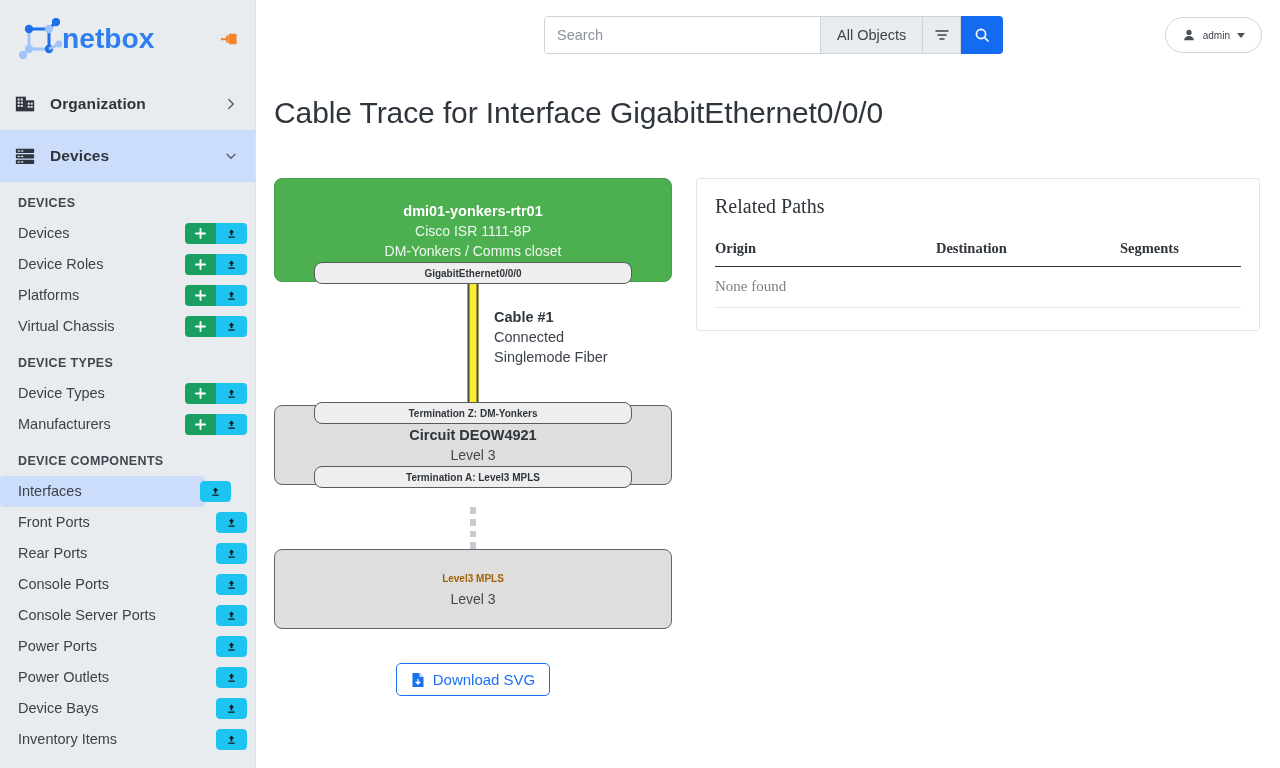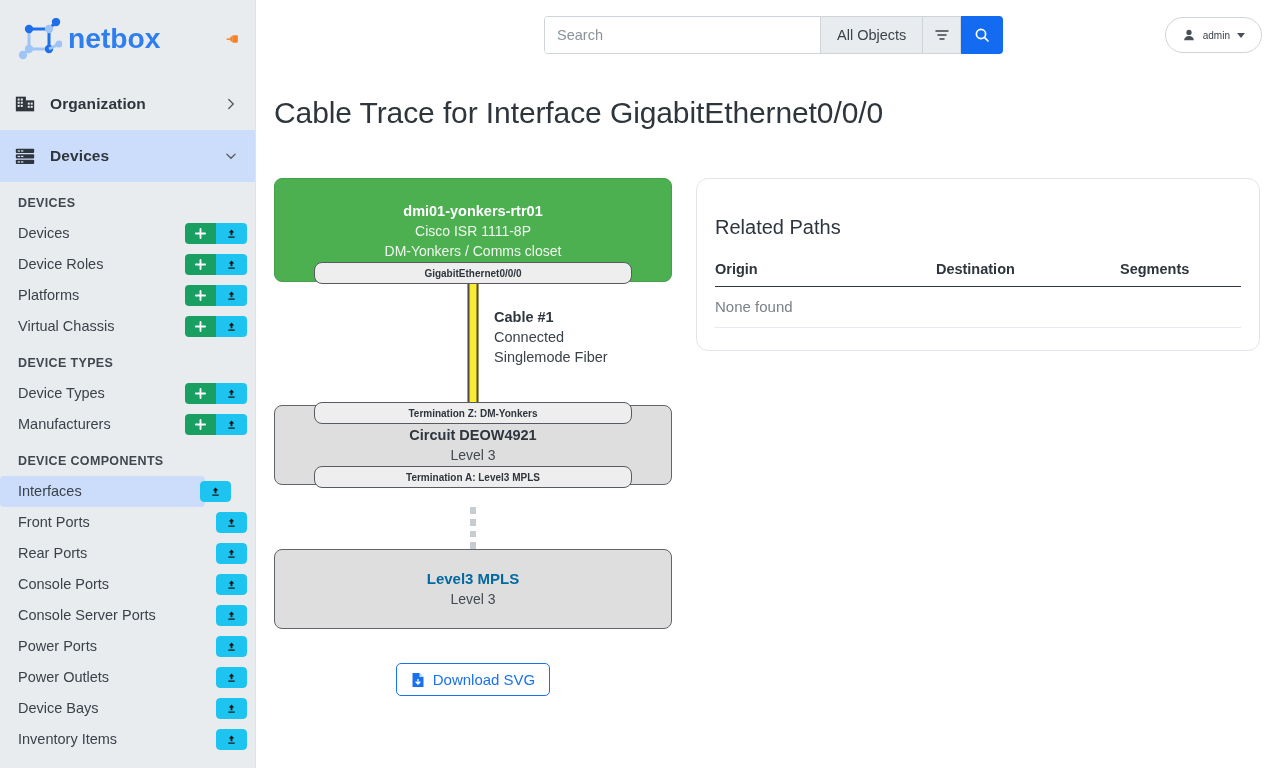--- a/index.html
+++ b/index.html
@@ -22,21 +22,21 @@
     border-right: 1px solid #dfe3e7;
     overflow: hidden;
     position: relative;
   }
   .brand-row {
     height: 78px;
     display: flex; align-items: center;
     padding: 0 14px 0 18px;
     gap: 8px;
   }
-  .brand-logo { display: flex; align-items: center; gap: 6px; flex: 1; }
+  .brand-logo { display: flex; align-items: center; flex: 1; }
   .logo-mark { width: 44px; height: 42px; display: block; }
   .logo-word { height: 30px; display: block; }
   .pin-icon { width: 22px; height: 22px; display: block; }
 
   .nav-group {
     display: flex; align-items: center;
     height: 52px;
     padding: 0 18px 0 14px;
     gap: 14px;
     cursor: pointer;
@@ -237,40 +237,41 @@
   .dashed-conn i { display:block; width: 6px; height: 7px; background: #c7ccd3; }
 
   .node-provnet {
     background: #dedede;
     border: 1px solid #5f656b;
     height: 80px;
     width: 398px;
     display: flex; flex-direction: column;
     align-items: center; justify-content: center;
   }
-  .node-provnet .n-title { font-size: 15px; font-weight: bold; color: #0369a1; line-height: 20px; }
+  .node-provnet .n-title { font-size: 10px; font-weight: bold; color: #a16207; line-height: 20px; }
   .node-provnet .n-sub { font-size: 14px; color: #43494f; line-height: 20px; }
 
   .dl-wrap { display: flex; justify-content: center; margin-top: 34px; }
   .dl-btn {
     display: inline-flex; align-items: center; gap: 8px;
     border: 1px solid #1a71f0; border-radius: 5px;
     background: #fff; color: #1a71f0;
     font-size: 15px;
     padding: 7px 14px;
     cursor: pointer;
   }
   .dl-btn svg { width: 14px; height: 16px; display:block; }
 
   
   .card {
     border: 1px solid #e2e5e9;
-    border-radius: 12px;
+    border-radius: 3px;
     background: #fff;
-    padding: 37px 18px 22px 18px;
+    padding: 16px 18px 22px 18px;
+    font-family: Liberation Serif, serif;
   }
   .card-title { font-size: 20px; color: #2f353c; margin-bottom: 22px; }
   table.paths { width: 100%; border-collapse: collapse; }
   table.paths th {
     text-align: left;
     font-size: 14.5px; font-weight: bold; color: #2f353c;
     padding: 0 0 9px 0;
     border-bottom: 1.5px solid #2f353c;
   }
   table.paths th.c-origin { width: 42%; }

